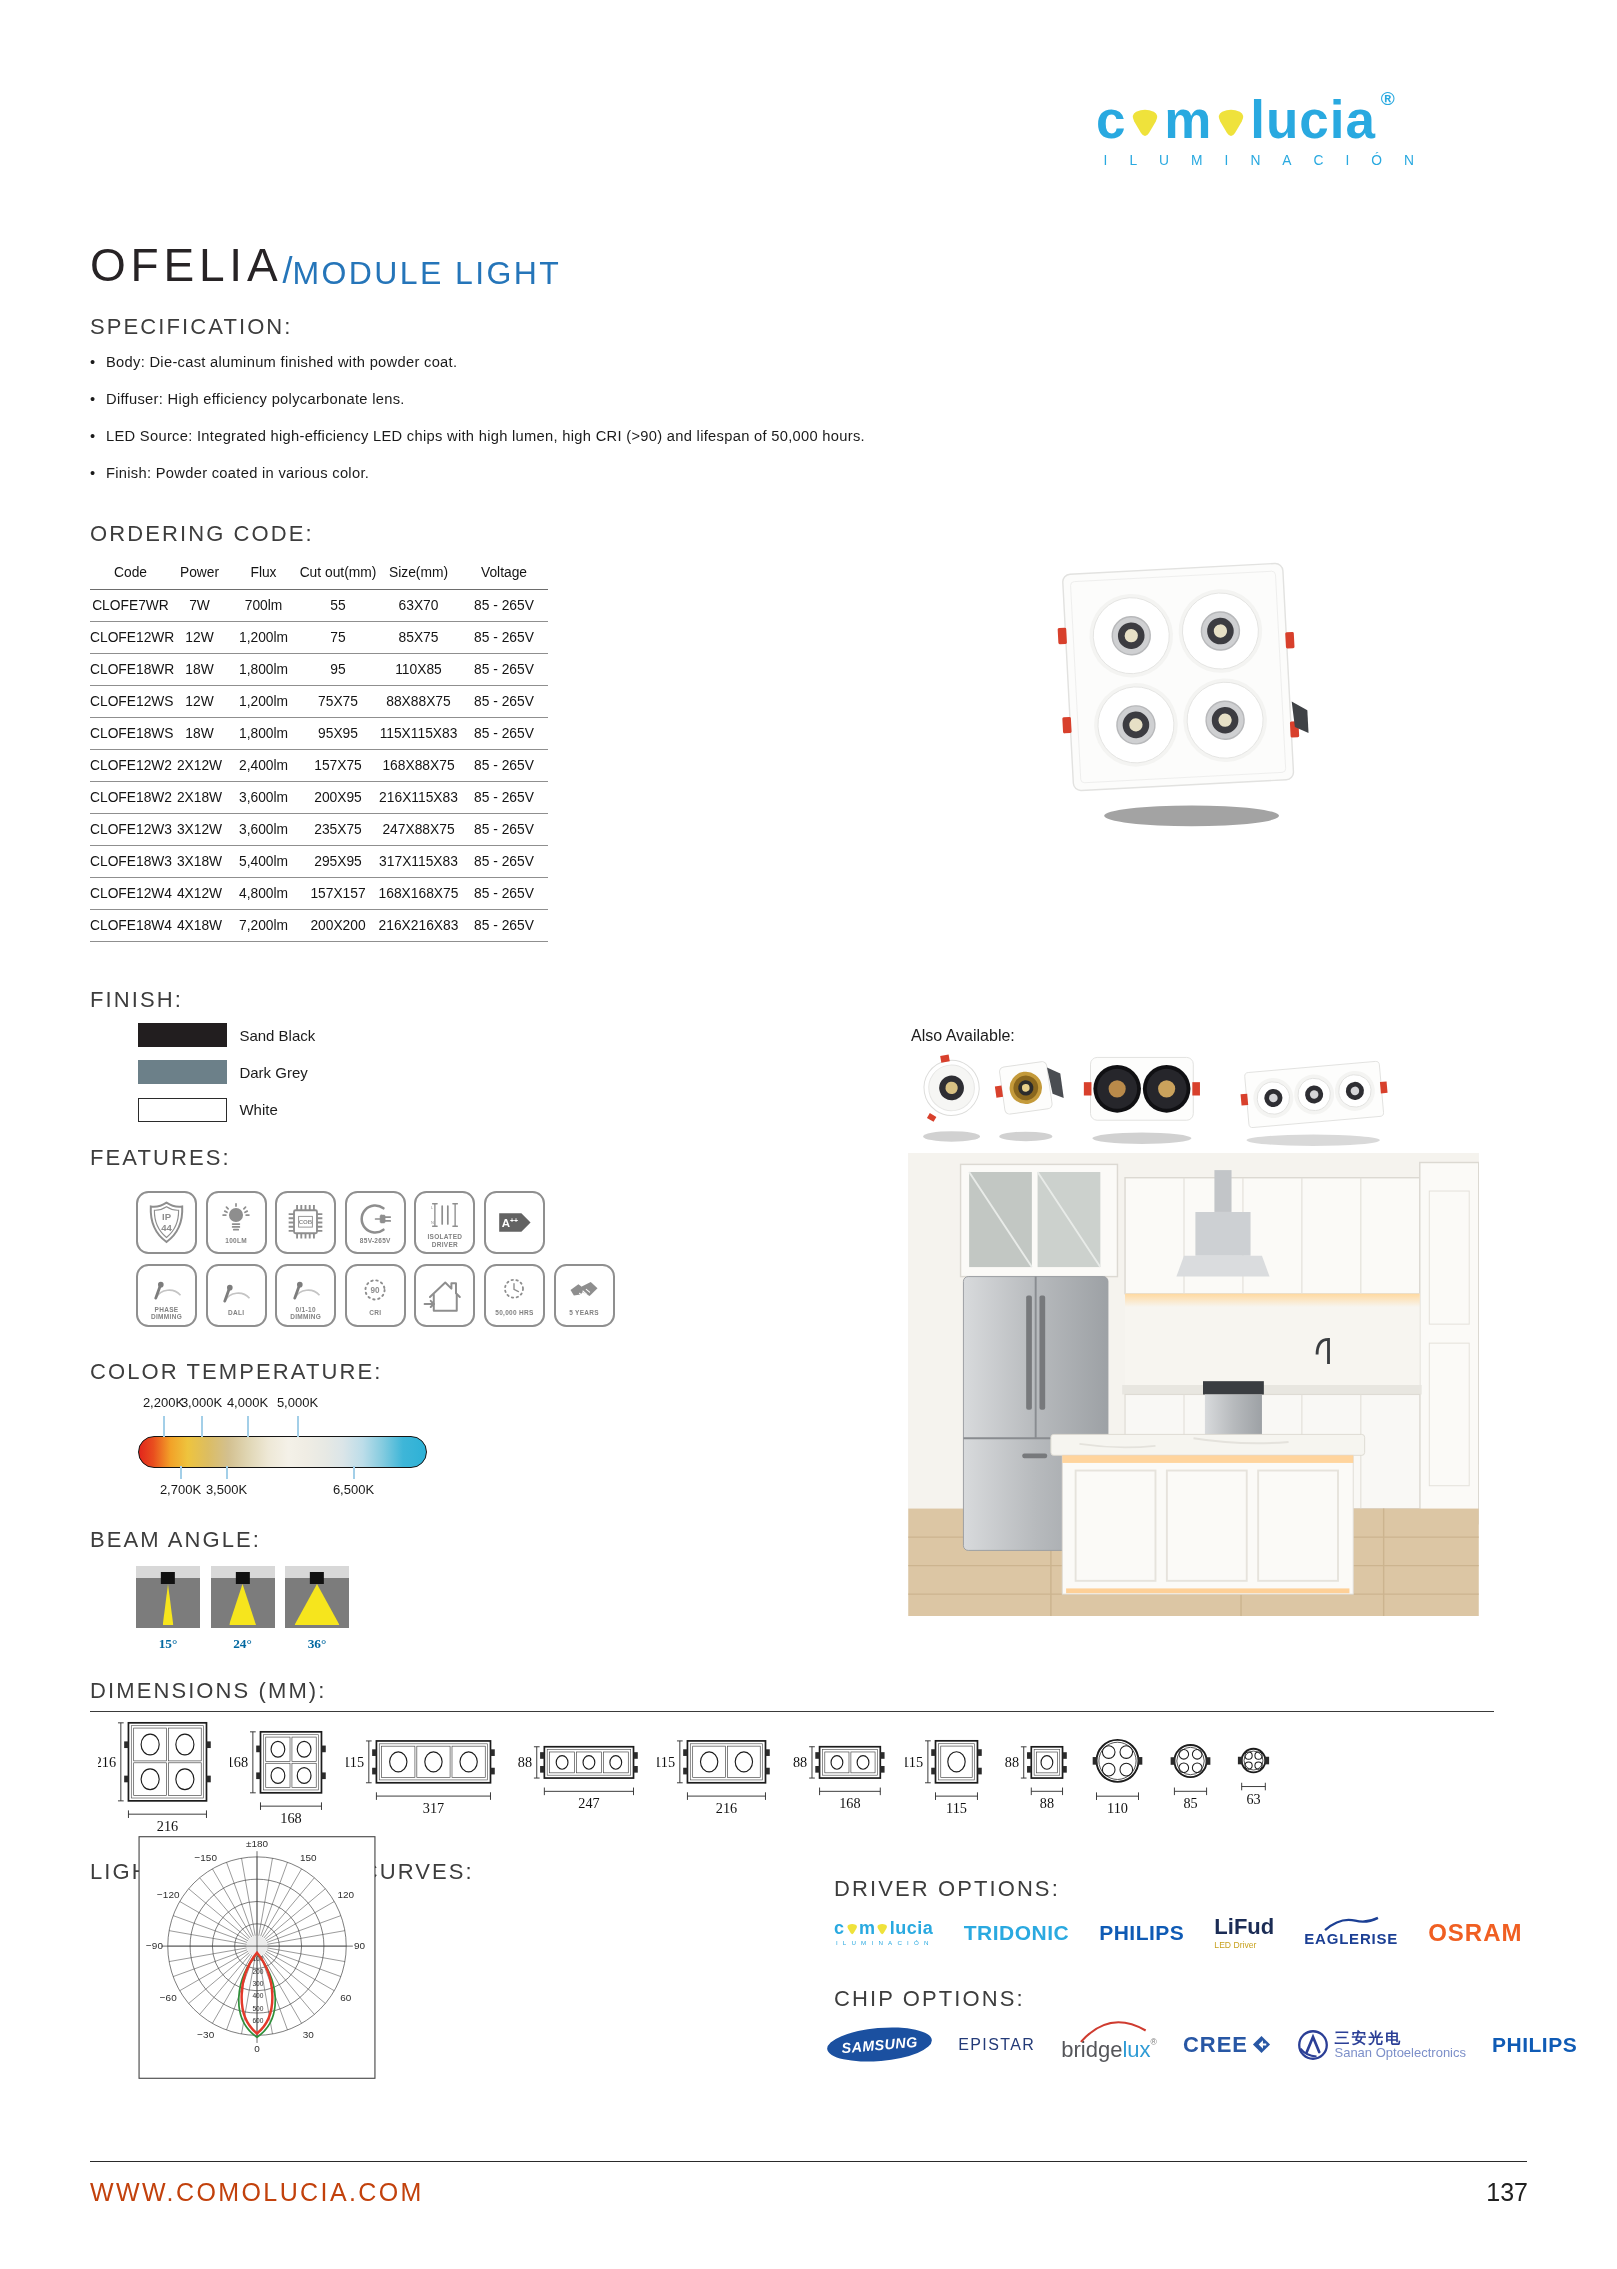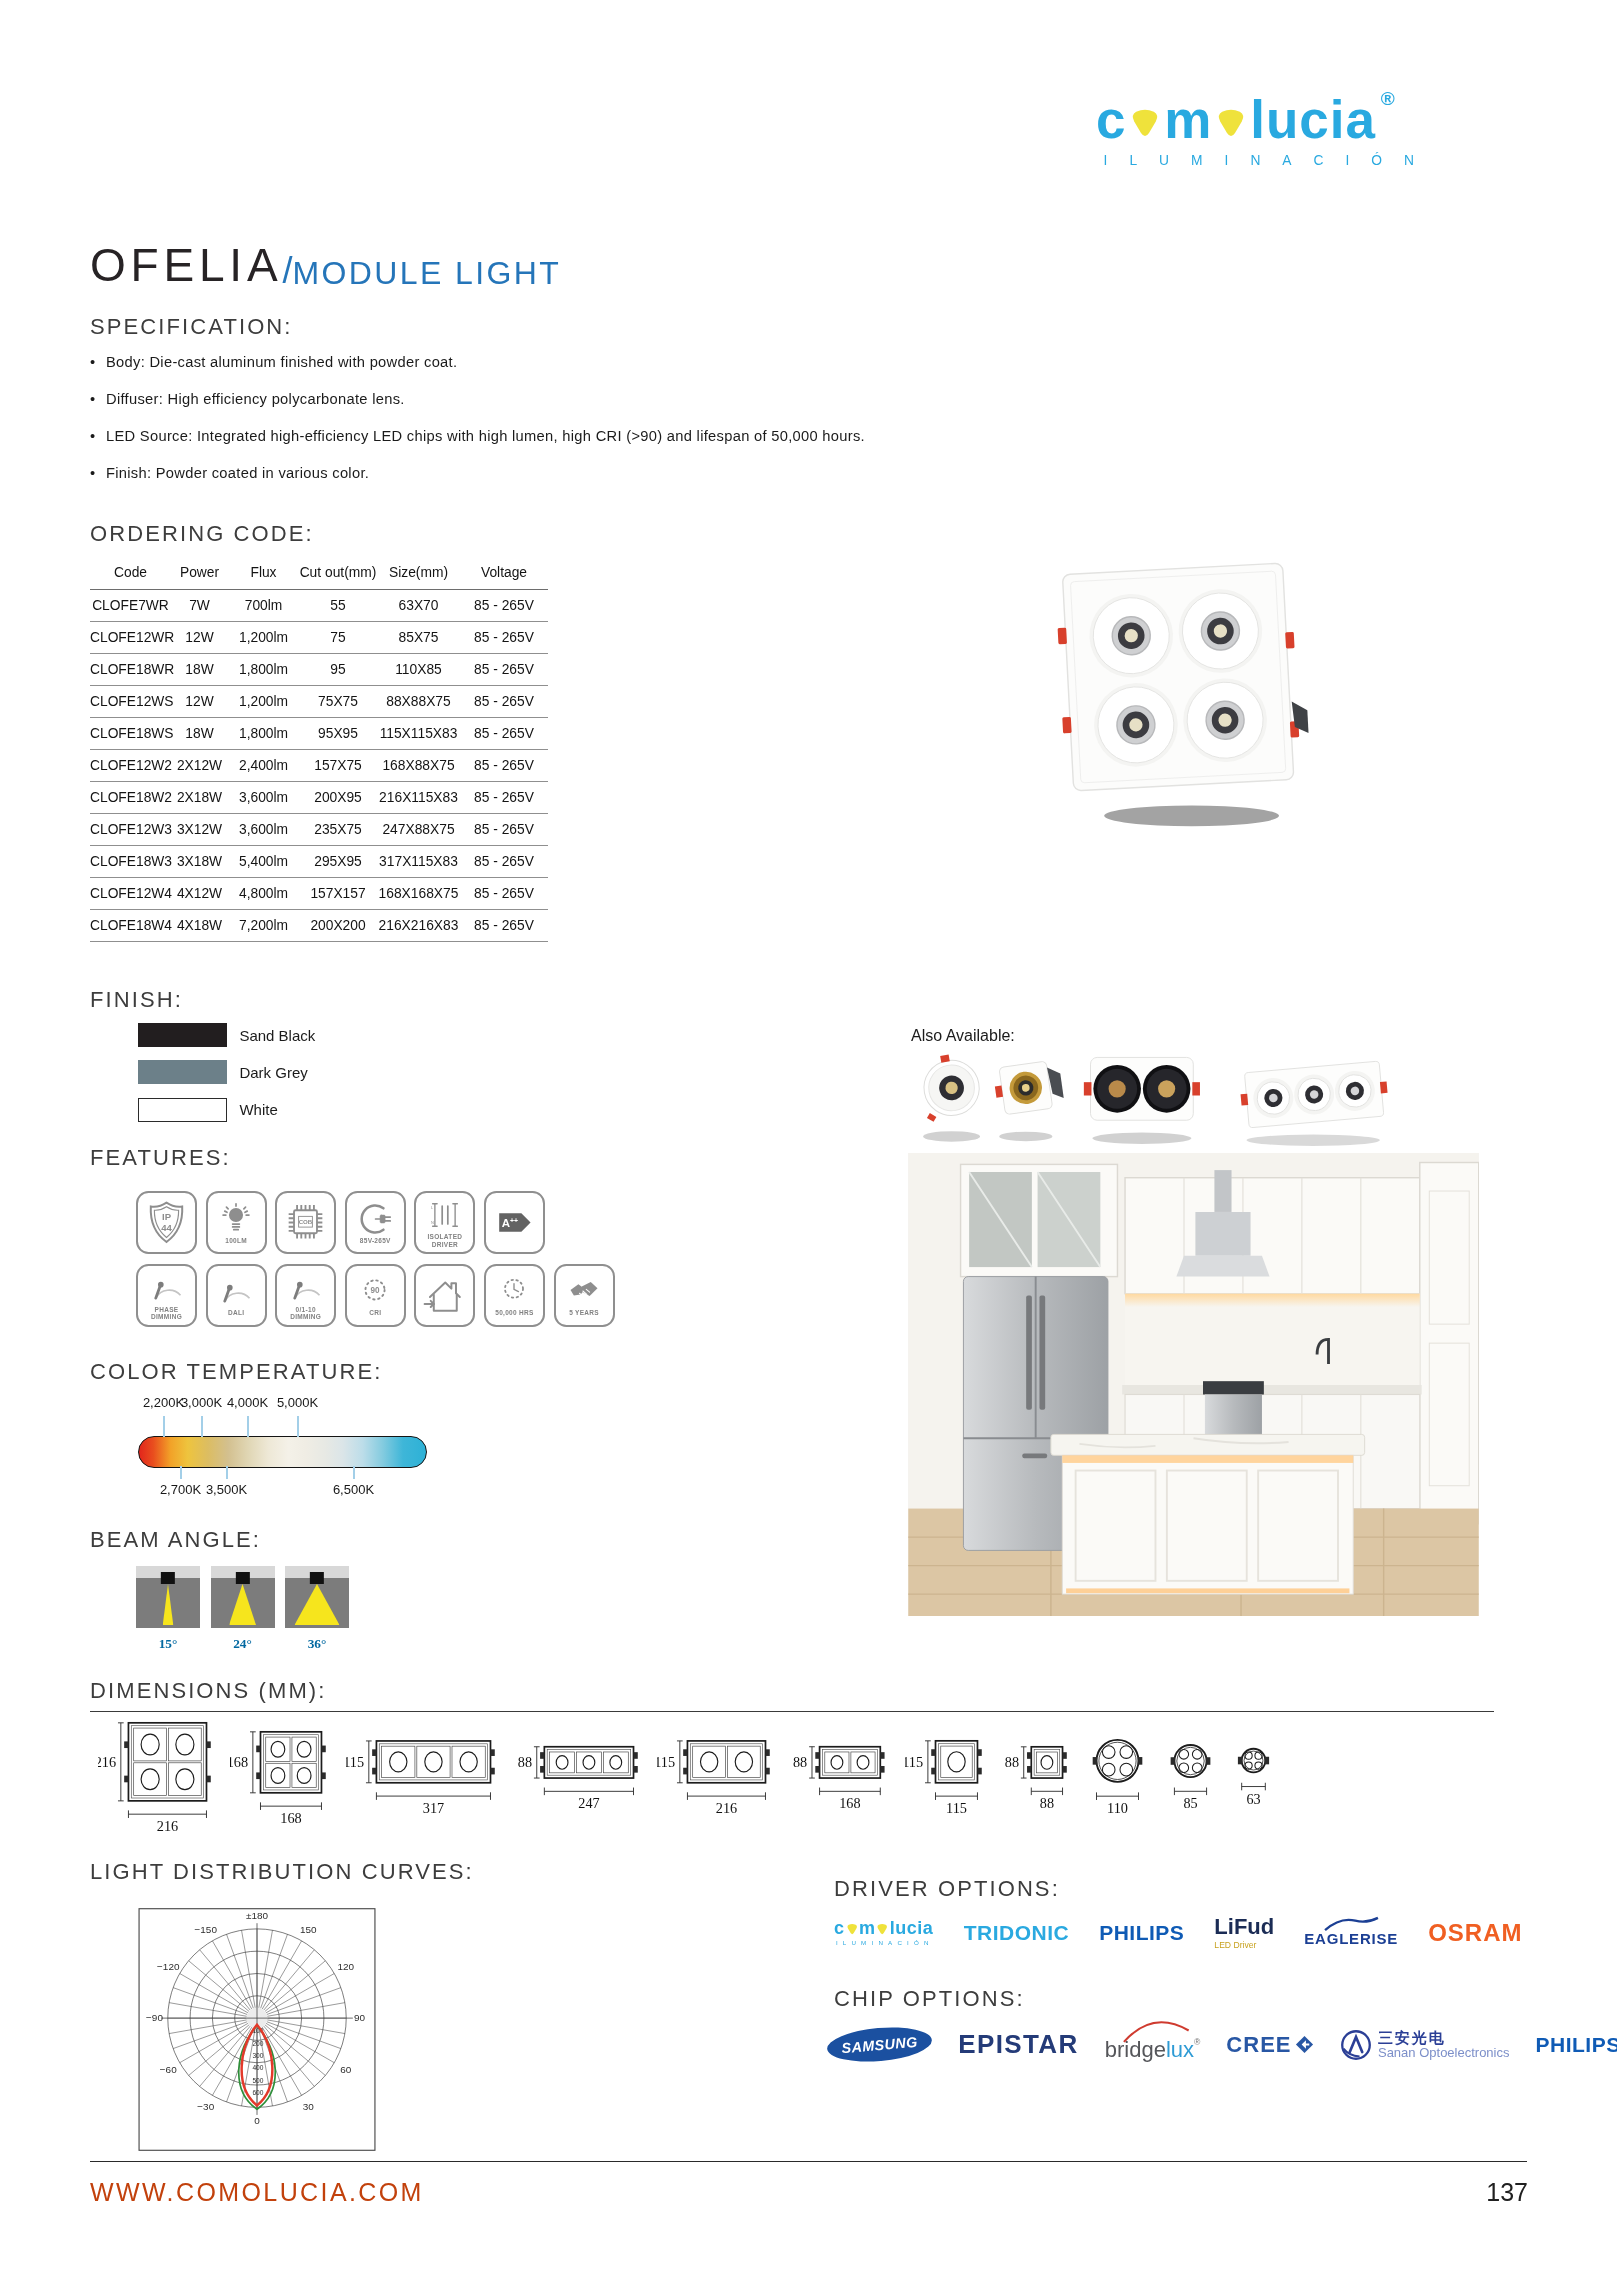--- a/index.html
+++ b/index.html
@@ -80,37 +80,37 @@
              clip-path:polygon(50% 0,0 100%,100% 100%);}
   .b1 .beam-cone{width:10.5px;}.b2 .beam-cone{width:27px;}.b3 .beam-cone{width:45px;}
   .beam-lab{margin-top:7.6px;text-align:center;font-family:"Liberation Serif",serif;font-weight:bold;font-size:13.3px;color:#0369a1;}
 
   
   #dims-line{position:absolute;left:90px;top:1711px;width:1404px;border-top:1.4px solid #3a3a3a;}
   #dims-row{position:absolute;left:98px;top:1718px;display:flex;align-items:center;gap:14.3px;}
   .dim-item{line-height:0;}
 
   
-  #polar-box{position:absolute;left:138px;top:1908px;line-height:0;border-radius:26px;}
+  #polar-box{position:absolute;left:138px;top:1836px;line-height:0;border-radius:26px;}
 
   
   #driver-brands{position:absolute;left:834px;top:1916px;display:flex;align-items:center;gap:30px;}
   #chip-brands{position:absolute;left:827px;top:2026px;display:flex;align-items:center;gap:26px;}
   .brand{display:inline-flex;align-items:center;white-space:nowrap;}
   .b-tridonic{font-size:21px;font-weight:bold;color:#2aa9e0;letter-spacing:0.5px;}
   .b-philips{font-size:21px;font-weight:bold;color:#0f5bb5;letter-spacing:0.5px;}
   .b-osram{font-size:24px;font-weight:bold;color:#f05f22;letter-spacing:1px;}
   .b-lifud{display:inline-flex;flex-direction:column;line-height:1;}
   .lifud-main{font-size:22px;font-weight:bold;color:#1b2c55;}
   .lifud-sub{font-size:8.6px;color:#c8a21f;margin-top:2.9px;}
   .b-eagle{position:relative;font-size:15px;font-weight:bold;color:#1b3f94;letter-spacing:0.8px;padding-top:11.4px;}
   .eagle-swoosh{position:absolute;top:-3.8px;left:19px;}
   .b-samsung{background:#1b50a0;color:#fff;font-style:italic;font-weight:bold;font-size:14.3px;letter-spacing:0.5px;
              padding:8.6px 14.3px;border-radius:50%;transform:rotate(-5deg);display:inline-block;}
-  .b-epistar{font-size:26px;font-weight:bold;color:#243b78;letter-spacing:1.4px;}
+  .b-epistar{font-size:16px;font-weight:normal;color:#243b78;letter-spacing:1.4px;}
   .b-bridgelux{position:relative;font-size:22px;padding-top:11.4px;}
   .blx-a{color:#55565a;}.blx-b{color:#2e9bd5;}
   .blx-r{font-size:8.6px;color:#777;vertical-align:top;}
   .blx-arc{position:absolute;top:-9.5px;right:-1.9px;}
   .b-cree{font-size:22px;font-weight:bold;color:#2857a4;letter-spacing:1px;display:inline-flex;align-items:center;}
   .b-sanan{display:inline-flex;align-items:center;gap:5.7px;}
   .sanan-col{display:inline-flex;flex-direction:column;line-height:1.15;}
   .sanan-cn{font-size:15px;font-weight:bold;color:#2b3f96;letter-spacing:1.9px;}
   .sanan-en{font-size:13px;color:#7c8fc9;}
   .cl-mini{display:inline-flex;flex-direction:column;line-height:1;}

